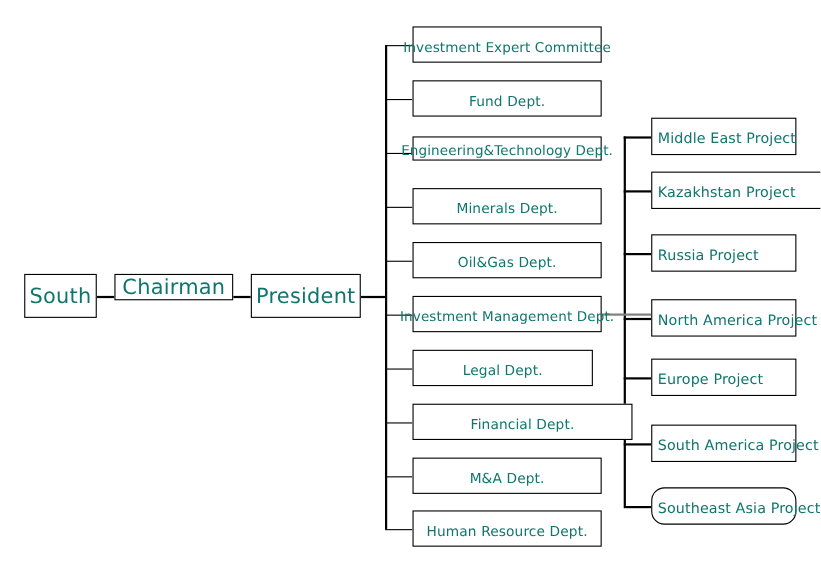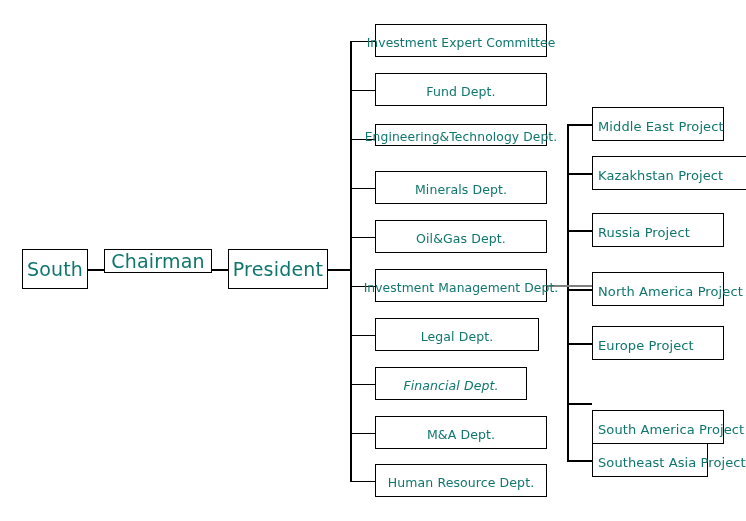--- a/index.html
+++ b/index.html
@@ -124,21 +124,21 @@
       </div>
       <div class="node dept" style="left: 375px; top: 220px; width: 172px; height: 33px;">
         <span>Oil&amp;Gas Dept.</span>
       </div>
       <div class="node dept wide" style="left: 375px; top: 269px; width: 172px; height: 33px;">
         <span>Investment Management  Dept.</span>
       </div>
       <div class="node dept" style="left: 375px; top: 318px; width: 164px; height: 33px;">
         <span>Legal Dept.</span>
       </div>
-      <div class="node dept" style="left: 375px; top: 367px; width: 152px; height: 33px; font-style: italic;">
+      <div class="node dept" style="left: 375px; top: 367px; width: 200px; height: 33px;">
         <span>Financial Dept.</span>
       </div>
       <div class="node dept" style="left: 375px; top: 416px; width: 172px; height: 33px;">
         <span>M&amp;A Dept.</span>
       </div>
       <div class="node dept" style="left: 375px; top: 464px; width: 172px; height: 33px;">
         <span>Human Resource Dept.</span>
       </div>
     </div>
 
@@ -151,21 +151,21 @@
       </div>
       <div class="node project" style="left: 592px; top: 213px; width: 132px; height: 34px;">
         <span>Russia Project</span>
       </div>
       <div class="node project" style="left: 592px; top: 272px; width: 132px; height: 34px;">
         <span>North America Project</span>
       </div>
       <div class="node project" style="left: 592px; top: 326px; width: 132px; height: 34px;">
         <span>Europe Project</span>
       </div>
-      <div class="node project" style="left: 592px; top: 386px; width: 132px; height: 34px; margin-top: 24px;">
+      <div class="node project" style="left: 592px; top: 386px; width: 132px; height: 34px;">
         <span>South America Project</span>
       </div>
-      <div class="node project" style="left: 592px; top: 443px; width: 116px; height: 34px;">
+      <div class="node project" style="left: 592px; top: 443px; width: 132px; height: 34px; border-radius: 12px;">
         <span>Southeast Asia Project</span>
       </div>
     </div>
 
 </div>
 
 </body></html>

